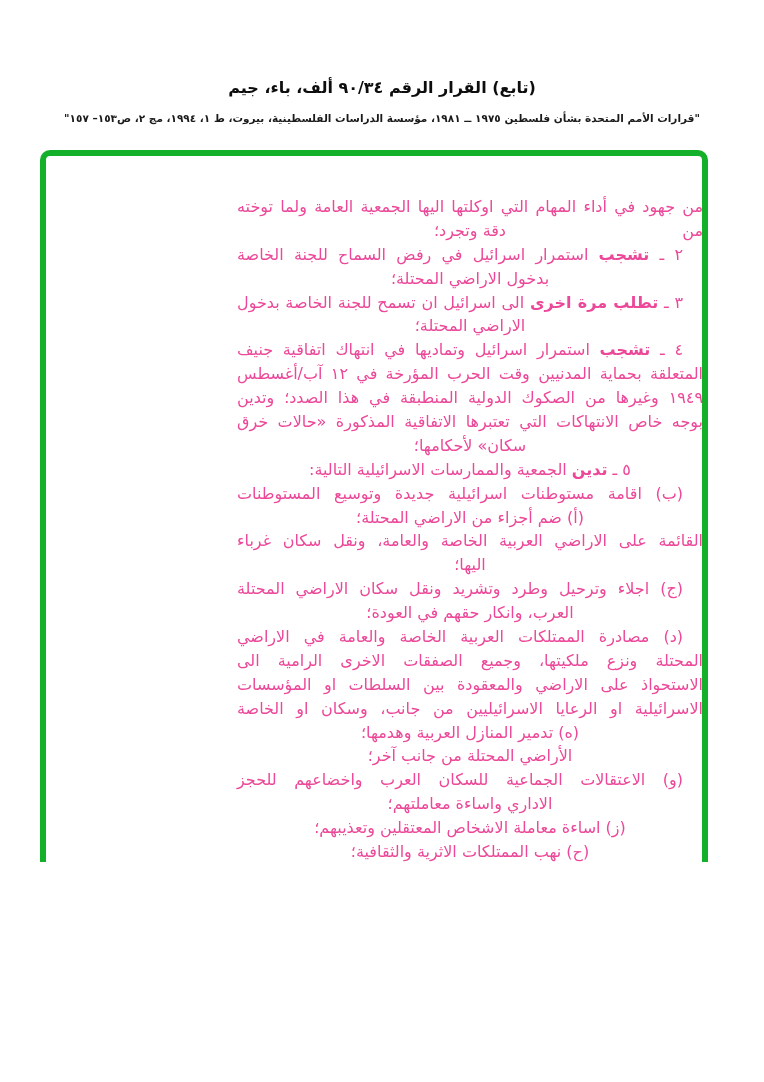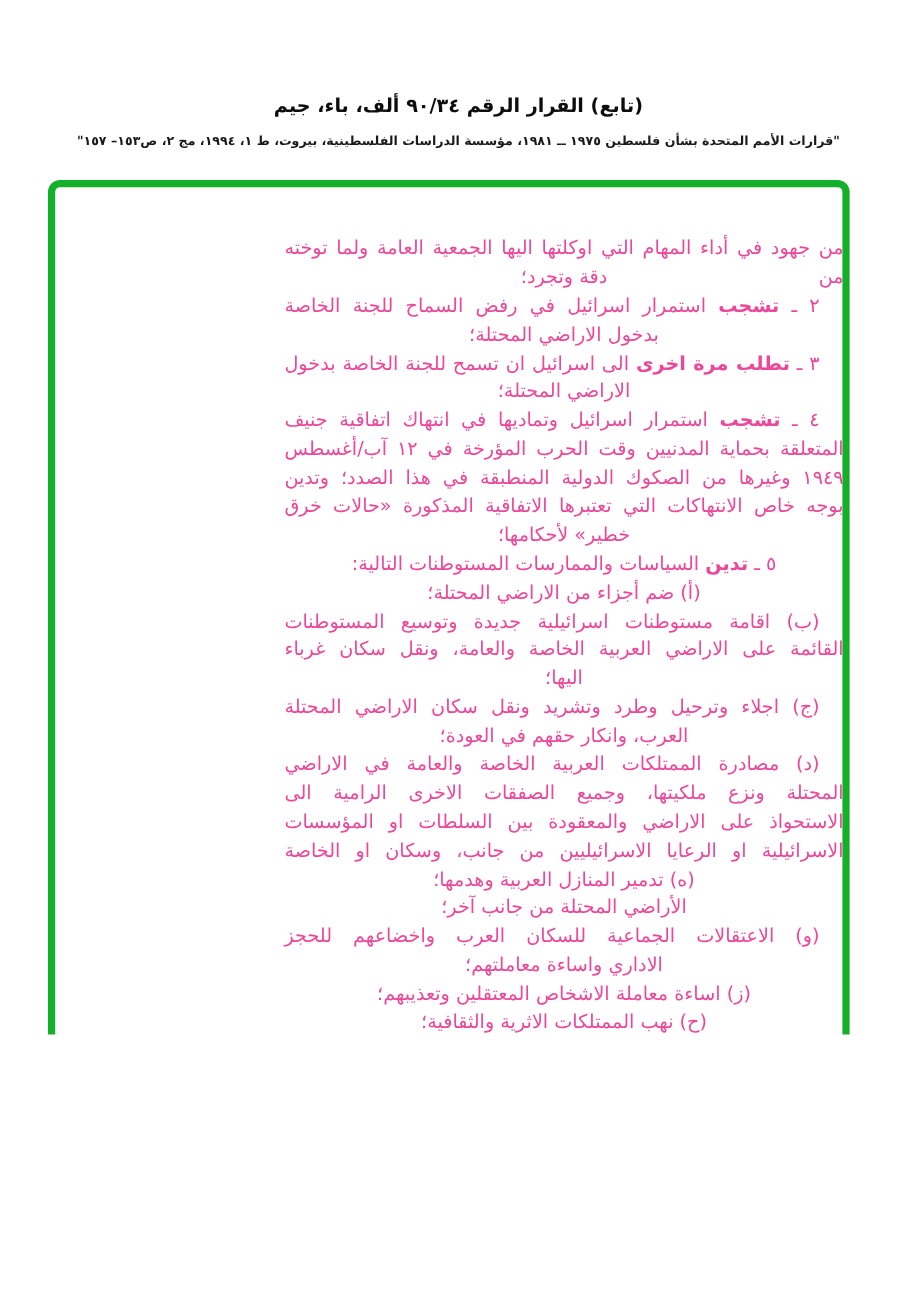--- a/index.html
+++ b/index.html
@@ -90,24 +90,24 @@
       <div class="line justify"><span>من جهود في أداء المهام التي اوكلتها اليها الجمعية العامة ولما توخته من</span></div>
       <div class="line center"><span>دقة وتجرد؛</span></div>
       <div class="line justify indent"><span>٢ ـ </span><span class="bold">تشجب</span><span> استمرار اسرائيل في رفض السماح للجنة الخاصة</span></div>
       <div class="line center"><span>بدخول الاراضي المحتلة؛</span></div>
       <div class="line justify indent"><span>٣ ـ </span><span class="bold">تطلب مرة اخرى</span><span> الى اسرائيل ان تسمح للجنة الخاصة بدخول</span></div>
       <div class="line center"><span>الاراضي المحتلة؛</span></div>
       <div class="line justify indent"><span>٤ ـ </span><span class="bold">تشجب</span><span> استمرار اسرائيل وتماديها في انتهاك اتفاقية جنيف</span></div>
       <div class="line justify"><span>المتعلقة بحماية المدنيين وقت الحرب المؤرخة في ١٢ آب/أغسطس</span></div>
       <div class="line justify"><span>١٩٤٩ وغيرها من الصكوك الدولية المنطبقة في هذا الصدد؛ وتدين</span></div>
       <div class="line justify"><span>بوجه خاص الانتهاكات التي تعتبرها الاتفاقية المذكورة «حالات خرق</span></div>
-      <div class="line center"><span>خطير» لأحكامها؛</span></div>
-      <div class="line center"><span>٥ ـ </span><span class="bold">تدين</span><span> السياسات والممارسات المستوطنات التالية:</span></div>
+      <div class="line center"><span>سكان» لأحكامها؛</span></div>
+      <div class="line center"><span>٥ ـ </span><span class="bold">تدين</span><span> الجمعية والممارسات الاسرائيلية التالية:</span></div>
+      <div class="line justify indent"><span>(ب) اقامة مستوطنات اسرائيلية جديدة وتوسيع المستوطنات</span></div>
       <div class="line center"><span>(أ) ضم أجزاء من الاراضي المحتلة؛</span></div>
-      <div class="line justify indent"><span>(ب) اقامة مستوطنات اسرائيلية جديدة وتوسيع المستوطنات</span></div>
       <div class="line justify"><span>القائمة على الاراضي العربية الخاصة والعامة، ونقل سكان غرباء</span></div>
       <div class="line center"><span>اليها؛</span></div>
       <div class="line justify indent"><span>(ج) اجلاء وترحيل وطرد وتشريد ونقل سكان الاراضي المحتلة</span></div>
       <div class="line center"><span>العرب، وانكار حقهم في العودة؛</span></div>
       <div class="line justify indent"><span>(د) مصادرة الممتلكات العربية الخاصة والعامة في الاراضي</span></div>
       <div class="line justify"><span>المحتلة ونزع ملكيتها، وجميع الصفقات الاخرى الرامية الى</span></div>
       <div class="line justify"><span>الاستحواذ على الاراضي والمعقودة بين السلطات او المؤسسات</span></div>
       <div class="line justify"><span>الاسرائيلية او الرعايا الاسرائيليين من جانب، وسكان او الخاصة</span></div>
       <div class="line center"><span>(ه) تدمير المنازل العربية وهدمها؛</span></div>
       <div class="line center"><span>الأراضي المحتلة من جانب آخر؛</span></div>

